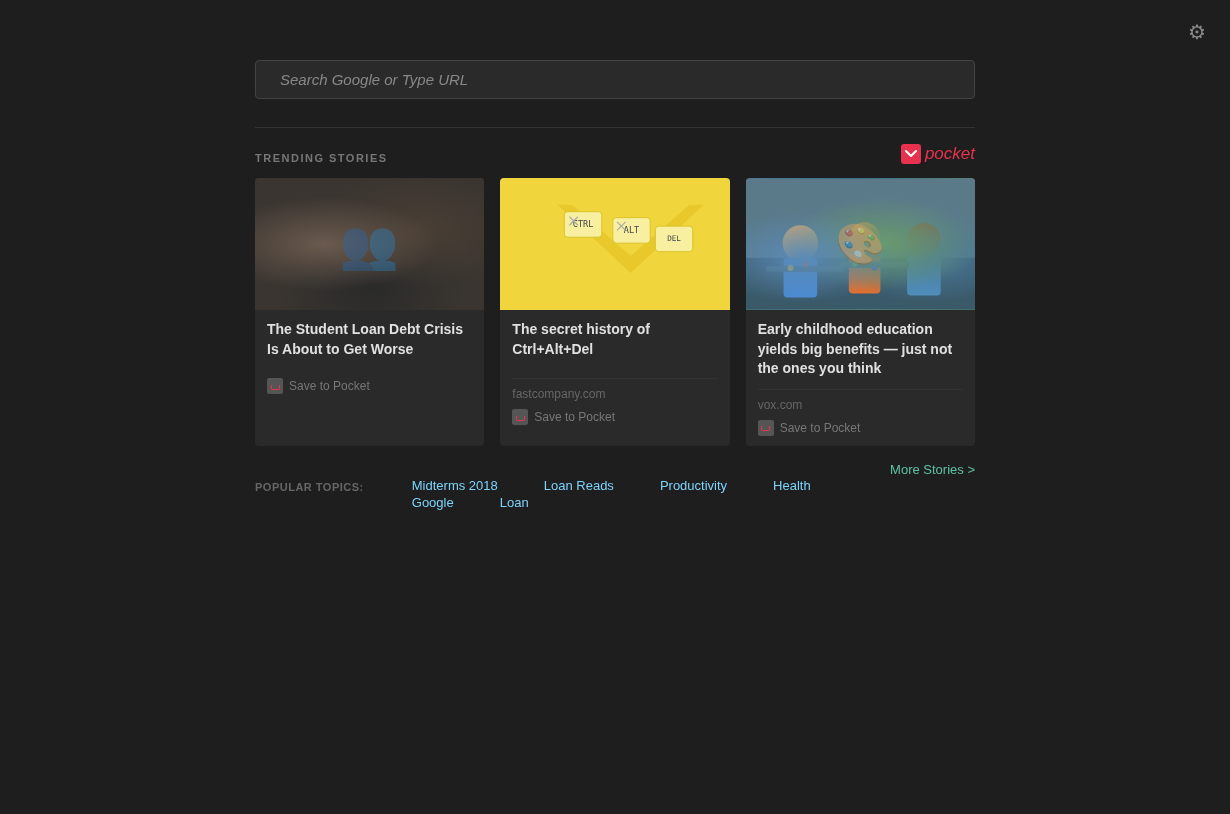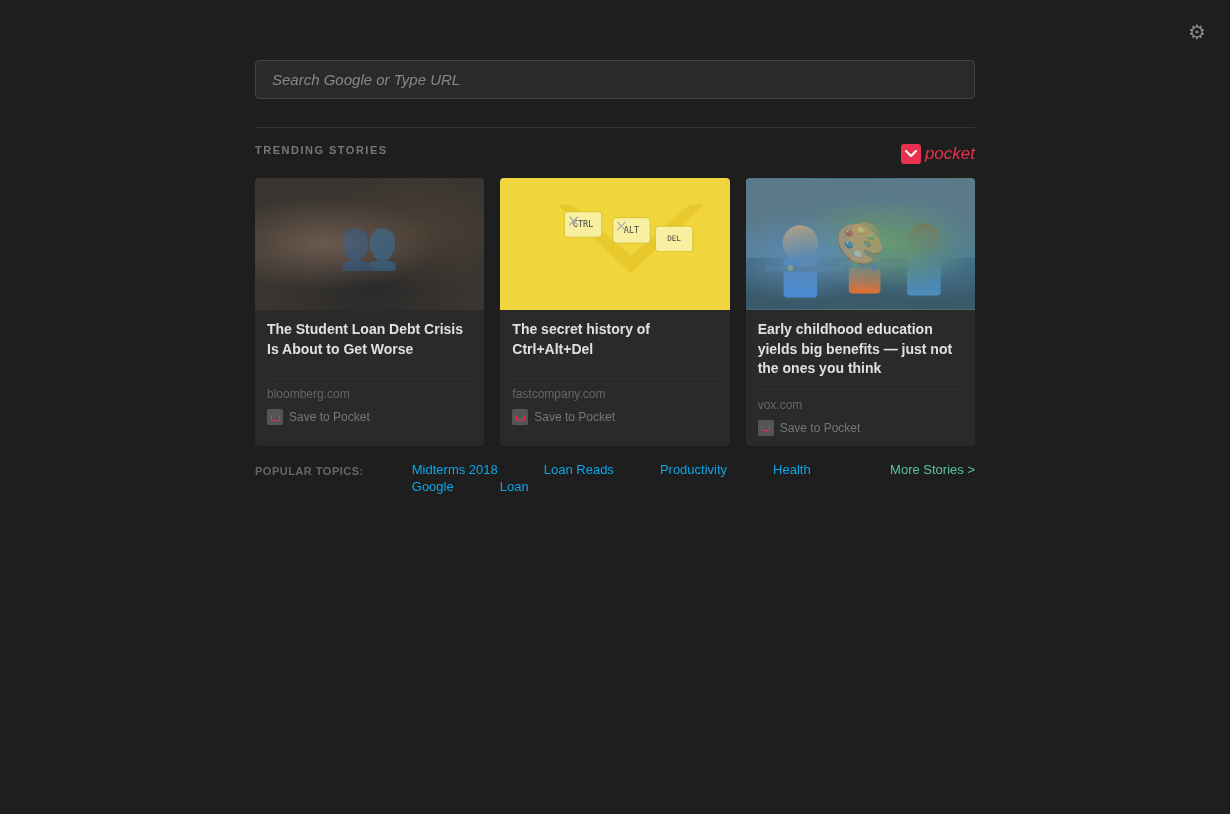--- a/index.html
+++ b/index.html
@@ -32,21 +32,21 @@
       position: absolute;
       left: 50%;
       transform: translateX(-50%);
       top: 60px;
       width: 720px;
     }
 
     
     .search-bar {
       width: 100%;
-      padding: 10px 16px;
+      padding: 10px 24px;
       background: #2a2a2a;
       border: 1px solid #444;
       border-radius: 4px;
       color: #bef264;
       font-size: 15px;
       font-style: italic;
       outline: none;
     }
     .search-bar::placeholder {
       color: #888;
@@ -58,21 +58,21 @@
       width: 100%;
       border: none;
       border-top: 1px solid #333;
       margin: 28px 0 16px 0;
     }
 
     
     .trending-header {
       display: flex;
       justify-content: space-between;
-      align-items: flex-start;
+      align-items: flex-end;
       margin-bottom: 14px;
     }
     .trending-label {
       font-size: 11px;
       font-weight: 700;
       letter-spacing: 1.5px;
       color: #777;
       text-transform: uppercase;
     }
 
@@ -225,21 +225,21 @@
       border-radius: 0 0 2px 2px;
       margin-top: 2px;
     }
 
     
     .popular-topics {
       display: flex;
       align-items: flex-start;
       flex-wrap: wrap;
       font-size: 12.5px;
-      margin-top: 0;
+      margin-top: 16px;
       row-gap: 15px;
     }
     .popular-label {
       color: #666;
       margin-right: 8px;
       font-size: 11px;
       font-weight: 600;
       letter-spacing: 0.5px;
       text-transform: uppercase;
       line-height: 1.8;
@@ -248,21 +248,21 @@
     .topics-links-wrap {
       flex: 1;
     }
     .topics-row {
       display: flex;
       flex-wrap: wrap;
       gap: 6px;
       margin-bottom: 2px;
     }
     .topic-link {
-      color: #0ea5e9;
+      color: #7dd3fc;
       text-decoration: none;
       font-size: 13px;
       cursor: pointer;
       padding-left: 40px;
     }
 
     .more-stories-btn {
       position: absolute;
       right: 0;
       top: 0;
@@ -322,21 +322,20 @@
           <ellipse cx="180" cy="108" rx="28" ry="52" fill="#3a3028" opacity="0.8"></ellipse>
           <ellipse cx="220" cy="112" rx="22" ry="48" fill="#2e2820" opacity="0.9"></ellipse>
           <rect width="232" height="40" y="0" fill="rgba(30,26,22,0.4)"></rect>
 
           <rect x="82" y="70" width="18" height="22" rx="3" fill="#2a2520"></rect>
           <rect x="120" y="65" width="20" height="25" rx="3" fill="#333028"></rect>
         </svg>
       </div>
       <div class="card-body">
         <div class="card-title">The Student Loan Debt Crisis Is About to Get Worse</div>
-        <div class="card-source">bloomberg.com</div>
         <button class="save-pocket-btn">
           <span class="pocket-save-icon"></span>
           <span>Save to Pocket</span>
         </button>
       </div>
     </div>
 
     <div class="card">
       <div class="card-img-2">
         <svg class="card-img-2-svg" viewBox="0 0 232 132" xmlns="http://www.w3.org/2000/svg">

